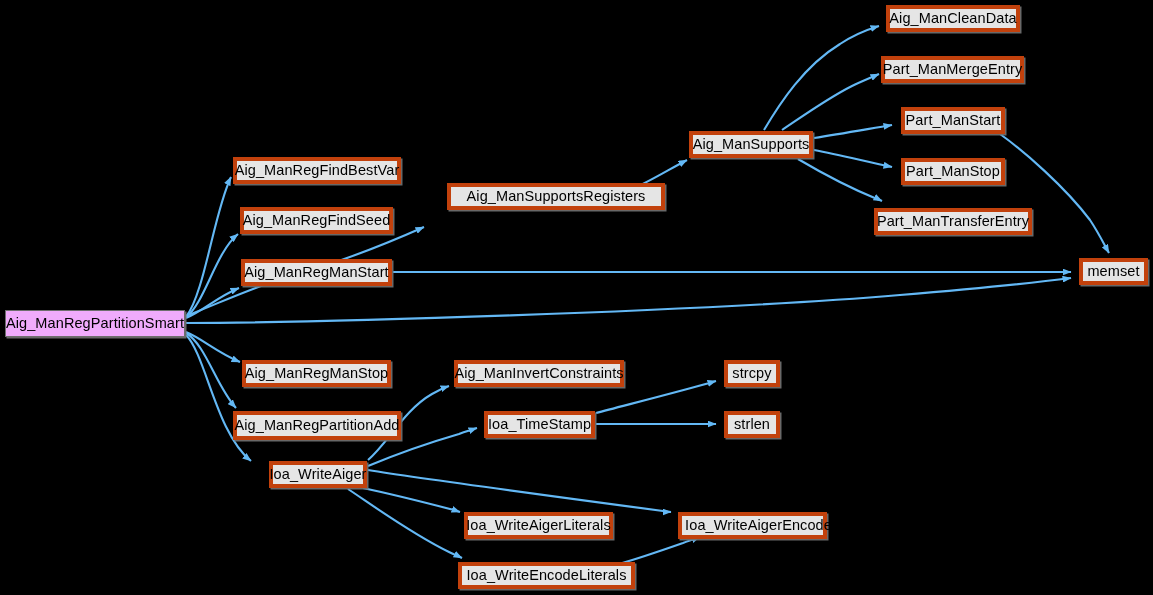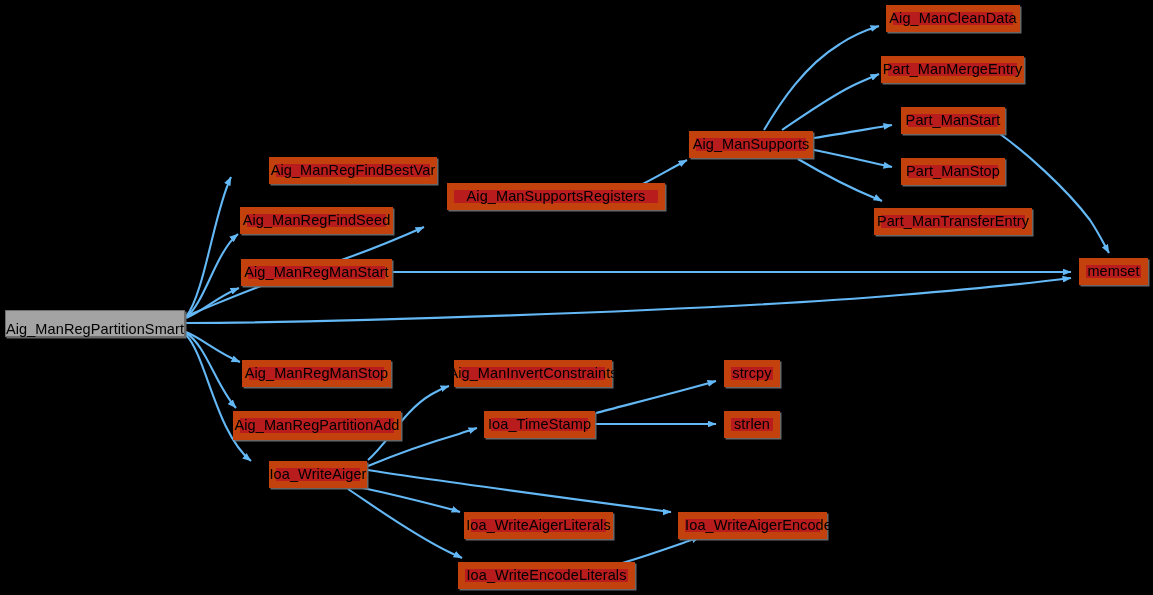--- a/index.html
+++ b/index.html
@@ -18,37 +18,36 @@
   #edge-layer {
     position: absolute;
     left: 0;
     top: 0;
     width: 1153px;
     height: 595px;
   }
   .node {
     position: absolute;
     box-sizing: border-box;
-    background: #b91c1c;
-    border: 7px solid #c2410c;
+    background: #e5e5e5;
+    border: 4px solid #c2410c;
     color: #000000;
     font-size: 14.5px;
     line-height: 1;
     display: flex;
     align-items: center;
     justify-content: center;
     white-space: nowrap;
     box-shadow: 1.5px 1.5px 0 0 rgba(110,110,110,0.95);
     z-index: 5;
     letter-spacing: 0.1px;
   }
   .node.root {
-    background: #a3a3a3;
+    background: #f0abfc;
     border: 1px solid #6e6e6e;
-    align-items: flex-end;
   }
   .node-label {
     pointer-events: none;
   }
 </style>
 </head>
 <body>
 
 <div id="canvas">
   <svg id="edge-layer" viewBox="0 0 1153 595" xmlns="http://www.w3.org/2000/svg">
@@ -81,21 +80,21 @@
         <path d="M 348,489 C 375,507 412,534 449,552 453,554 458,556 462,558" fill="none" stroke="#63b8f5" stroke-width="2.1" marker-end="url(#arrowhead)"></path>
         <path d="M 596,413 C 626,405 682,391 716,381" fill="none" stroke="#63b8f5" stroke-width="2.1" marker-end="url(#arrowhead)"></path>
         <path d="M 596,424 C 630,424 684,424 716,424" fill="none" stroke="#63b8f5" stroke-width="2.1" marker-end="url(#arrowhead)"></path>
         <path d="M 619,564 C 640,558 663,550 683,543 688,541 694,539 700,537" fill="none" stroke="#63b8f5" stroke-width="2.1" marker-end="url(#arrowhead)"></path>
       </g>
   </svg>
   <div id="nodes">
       <div class="node root" style="left: 5px; top: 310px; width: 180px; height: 27px;">
         <span class="node-label">Aig_ManRegPartitionSmart</span>
       </div>
-      <div class="node" style="left: 233px; top: 157px; width: 168px; height: 27px; margin-left: 36px;">
+      <div class="node" style="left: 233px; top: 157px; width: 168px; height: 27px;">
         <span class="node-label">Aig_ManRegFindBestVar</span>
       </div>
       <div class="node" style="left: 240px; top: 207px; width: 153px; height: 27px;">
         <span class="node-label">Aig_ManRegFindSeed</span>
       </div>
       <div class="node" style="left: 241px; top: 259px; width: 151px; height: 27px;">
         <span class="node-label">Aig_ManRegManStart</span>
       </div>
       <div class="node" style="left: 242px; top: 360px; width: 149px; height: 27px;">
         <span class="node-label">Aig_ManRegManStop</span>
@@ -123,21 +122,21 @@
       </div>
       <div class="node" style="left: 901px; top: 158px; width: 104px; height: 27px;">
         <span class="node-label">Part_ManStop</span>
       </div>
       <div class="node" style="left: 874px; top: 208px; width: 158px; height: 27px;">
         <span class="node-label">Part_ManTransferEntry</span>
       </div>
       <div class="node" style="left: 1079px; top: 258px; width: 69px; height: 27px;">
         <span class="node-label">memset</span>
       </div>
-      <div class="node" style="left: 454px; top: 360px; width: 158px; height: 27px;">
+      <div class="node" style="left: 454px; top: 360px; width: 170px; height: 27px;">
         <span class="node-label">Aig_ManInvertConstraints</span>
       </div>
       <div class="node" style="left: 484px; top: 411px; width: 111px; height: 27px;">
         <span class="node-label">Ioa_TimeStamp</span>
       </div>
       <div class="node" style="left: 724px; top: 360px; width: 56px; height: 27px;">
         <span class="node-label">strcpy</span>
       </div>
       <div class="node" style="left: 724px; top: 411px; width: 56px; height: 27px;">
         <span class="node-label">strlen</span>

